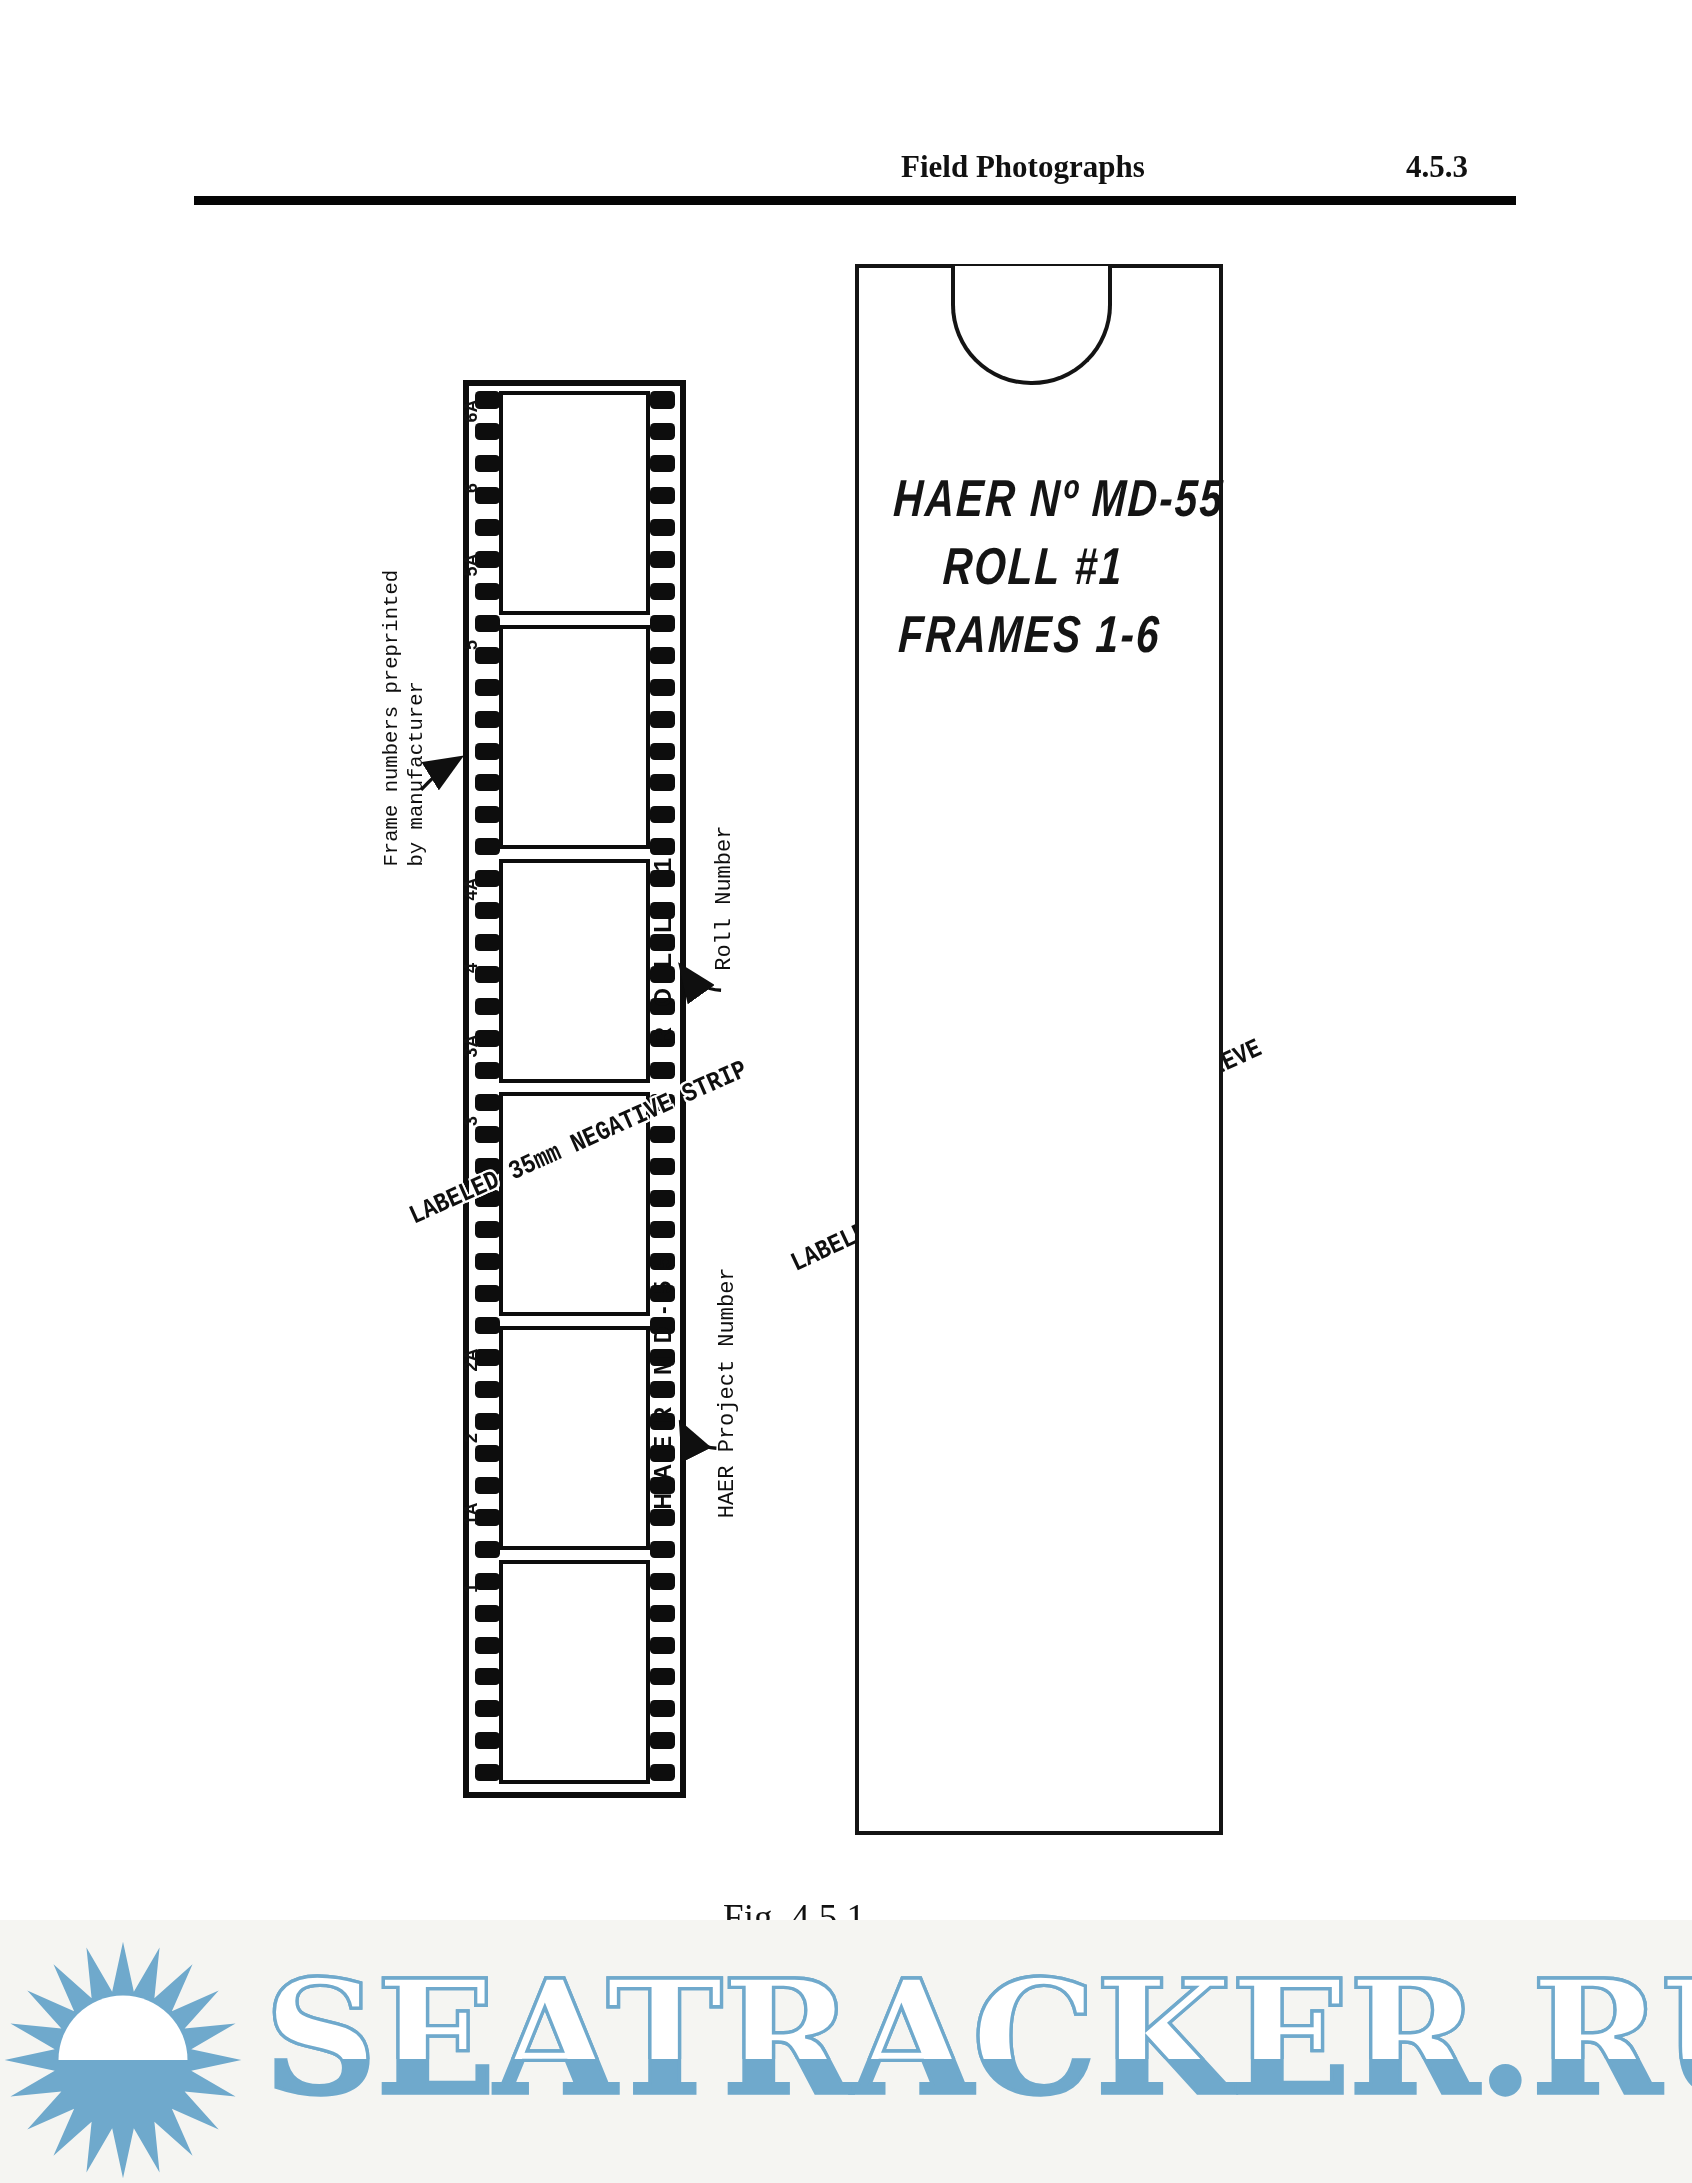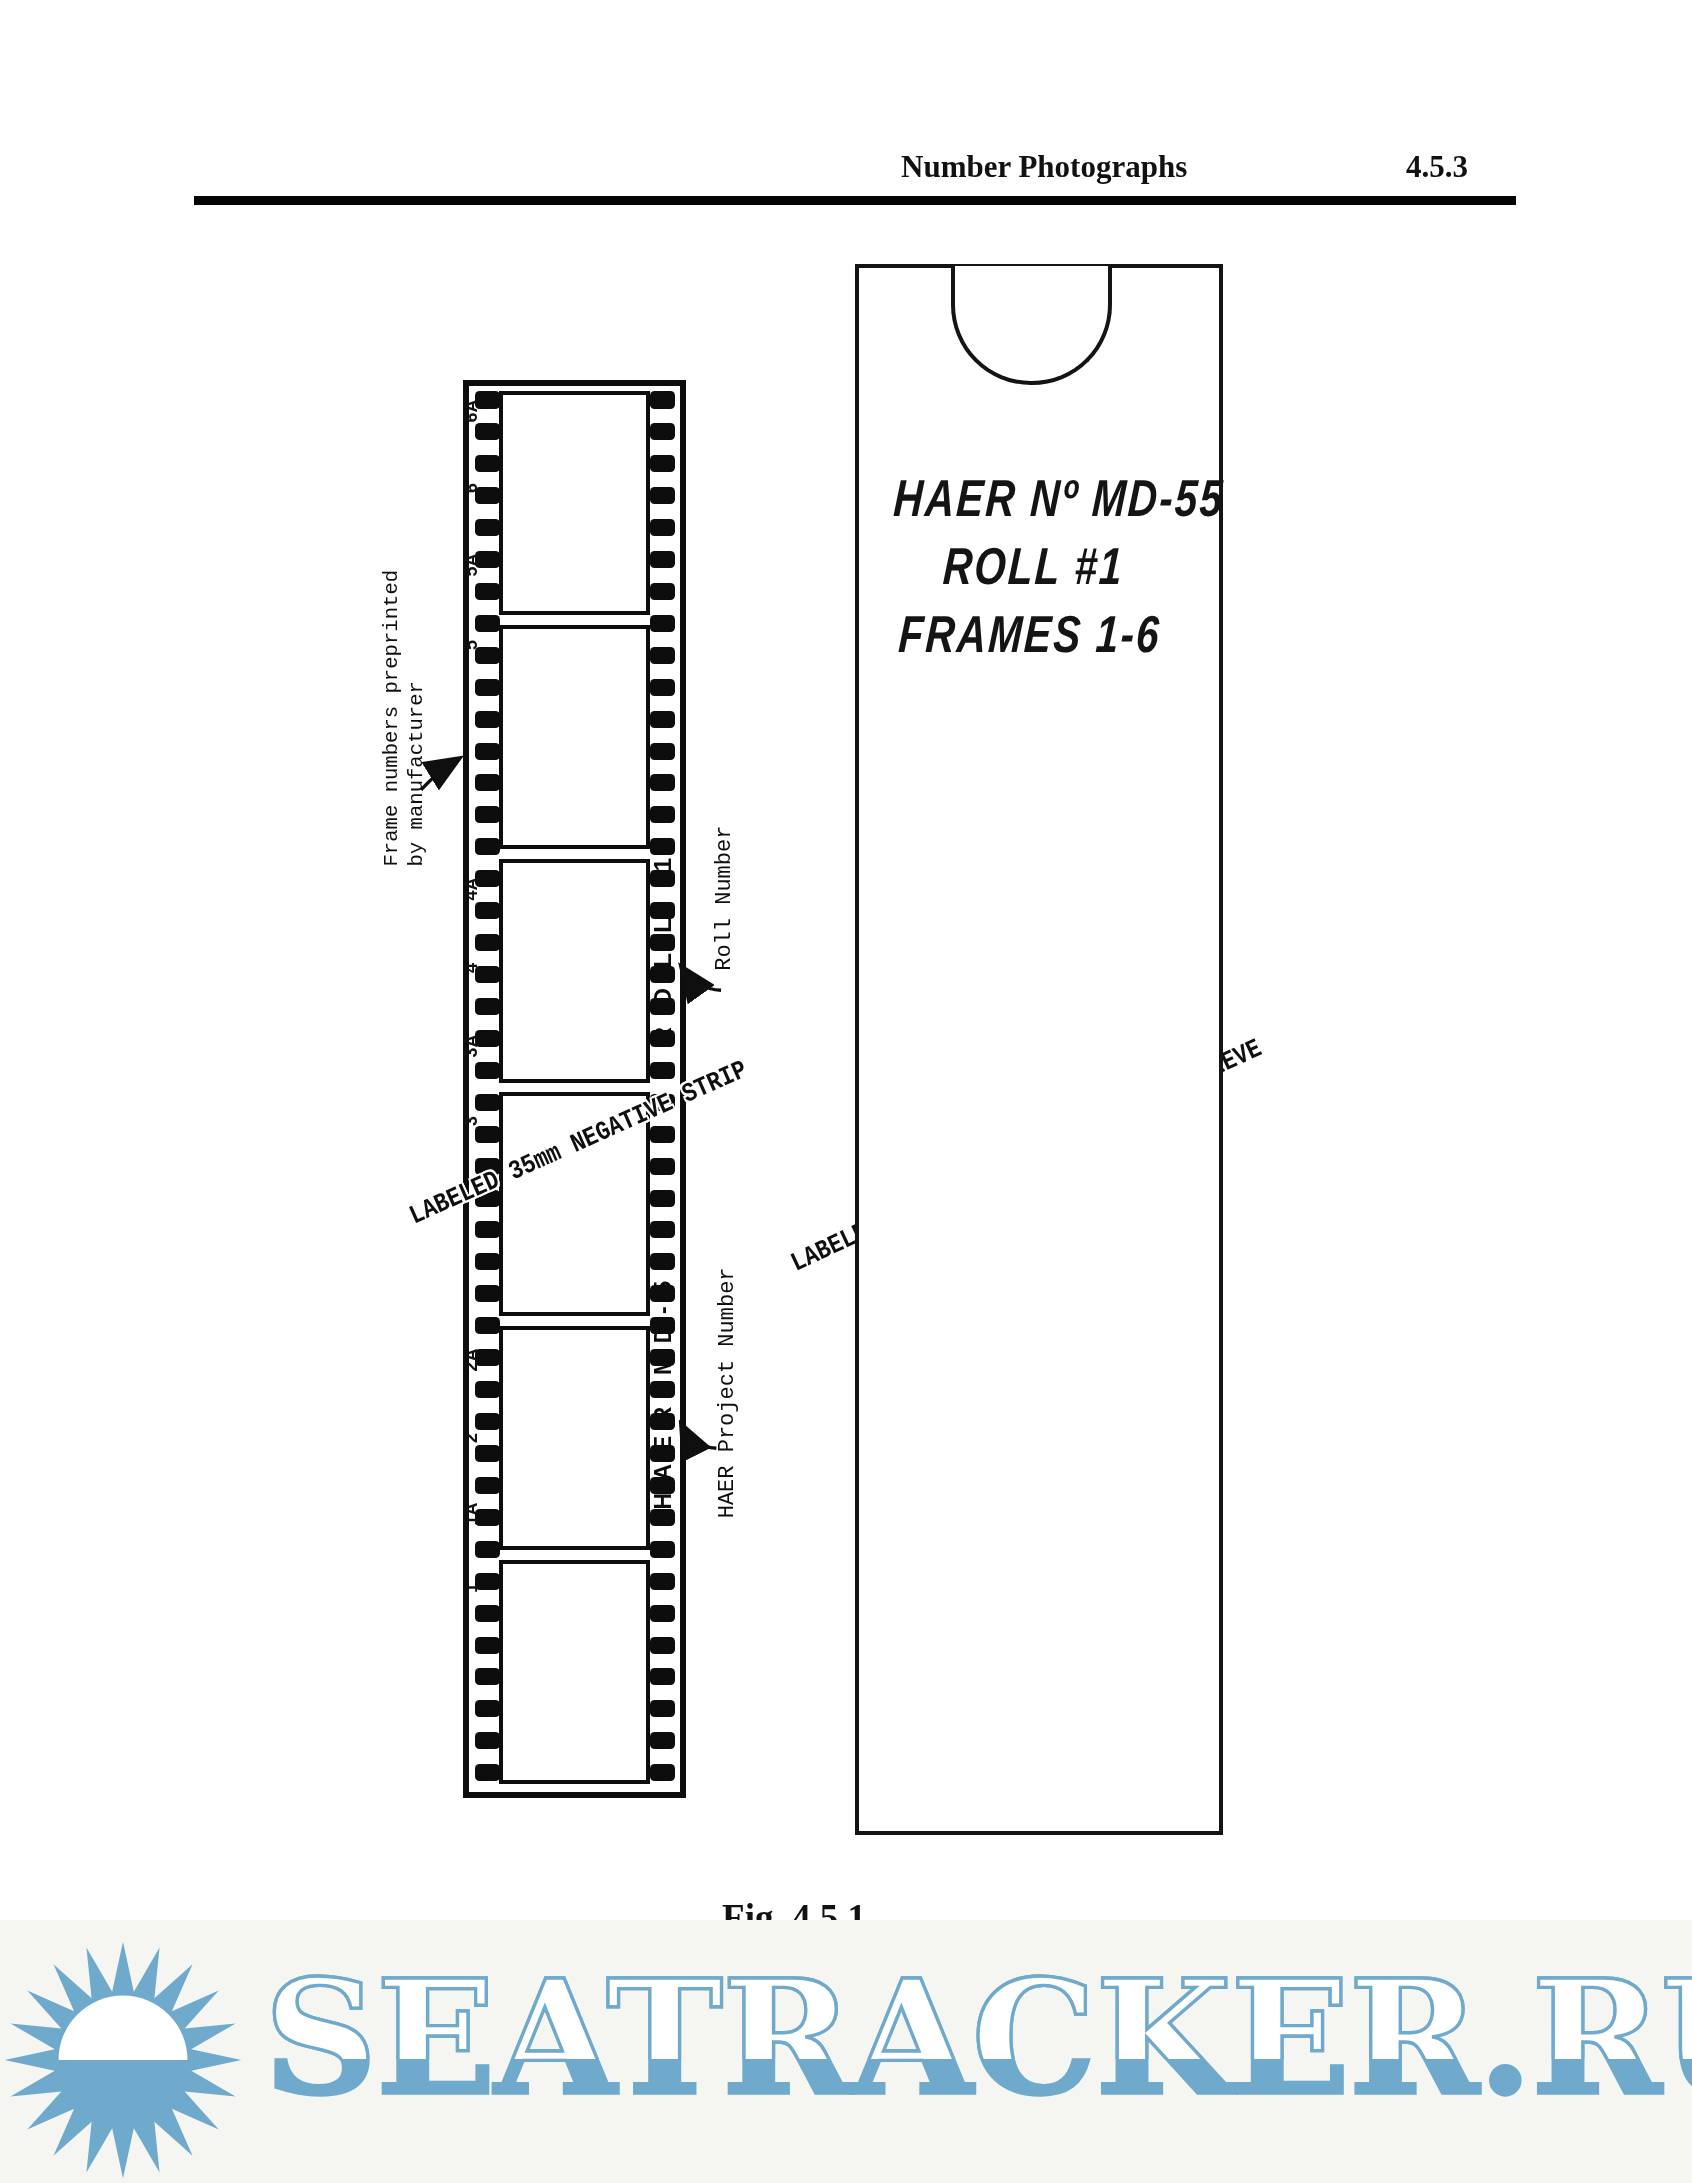--- a/index.html
+++ b/index.html
@@ -50,39 +50,39 @@
   .diag-strip{left:346px; top:1128px; width:465px; font-size:26.6px;
     transform:rotate(-24deg) scaleX(0.85);}
   .diag-sleeve{left:721px; top:1141px; width:611px; font-size:26.6px;
     transform:rotate(-25deg) scaleX(0.85);}
 
   .arrows{position:absolute; left:0; top:0; pointer-events:none;}
 
   
   .caption{position:absolute; left:794px; top:1897px; transform:translateX(-50%);
     text-align:center; white-space:nowrap;}
-  .caption .fig{font-size:37px; font-weight:bold; line-height:42px;}
+  .caption .fig{font-size:37px; font-weight:normal; line-height:42px;}
   .caption .fig-title{font-size:37px; line-height:42px;}
 
   
   .wm-band{position:absolute; left:0; top:1920px; width:1693px; height:264px; background:#f5f5f2;}
   .wm-sun{position:absolute; left:2px; top:1939px;}
   .wm-text{position:absolute; left:264px; top:1960px; height:157px;
     font-family:"DejaVu Serif", serif; font-weight:bold; font-size:157px; line-height:157px;
     letter-spacing:-1.3px; white-space:nowrap;}
   .wm-solid{color:#6fa9cc; -webkit-text-stroke:3.3px #6fa9cc;}
   .wm-top{position:absolute; left:0; top:0; height:99px; overflow:hidden;}
   .wm-outline{color:#ffffff; -webkit-text-stroke:3.3px #6fa9cc;}
 </style>
 </head>
 <body>
 
 <div class="page">
 
-  <div class="hdr-title">Number Photographs</div>
+  <div class="hdr-title">Field Photographs</div>
   <div class="hdr-sec">4.5.3</div>
   <div class="hdr-rule"></div>
 
   <div class="filmstrip">
     <div id="spr-left">
         <div class="hole" style="left: 6px; top: 5.3px;"></div>
         <div class="hole" style="left: 6px; top: 37px;"></div>
         <div class="hole" style="left: 6px; top: 69px;"></div>
         <div class="hole" style="left: 6px; top: 101px;"></div>
         <div class="hole" style="left: 6px; top: 133px;"></div>

